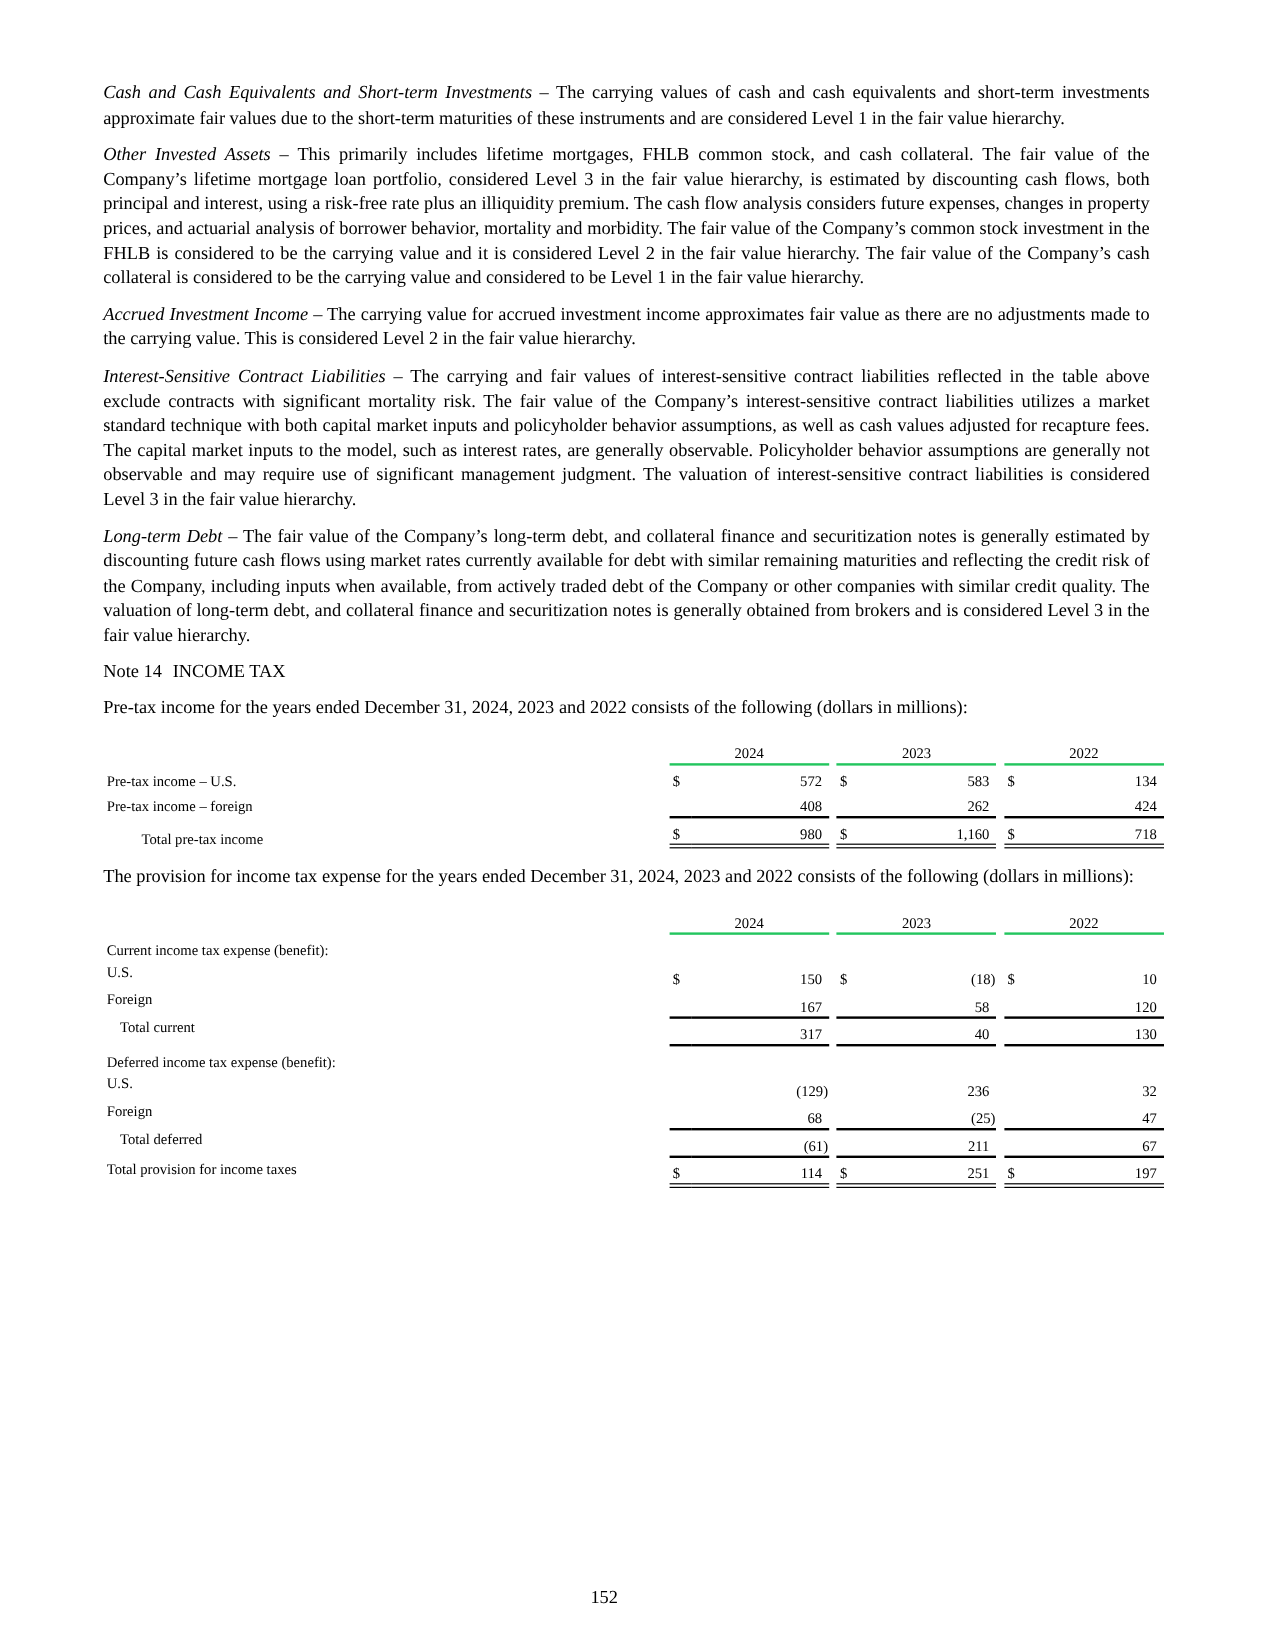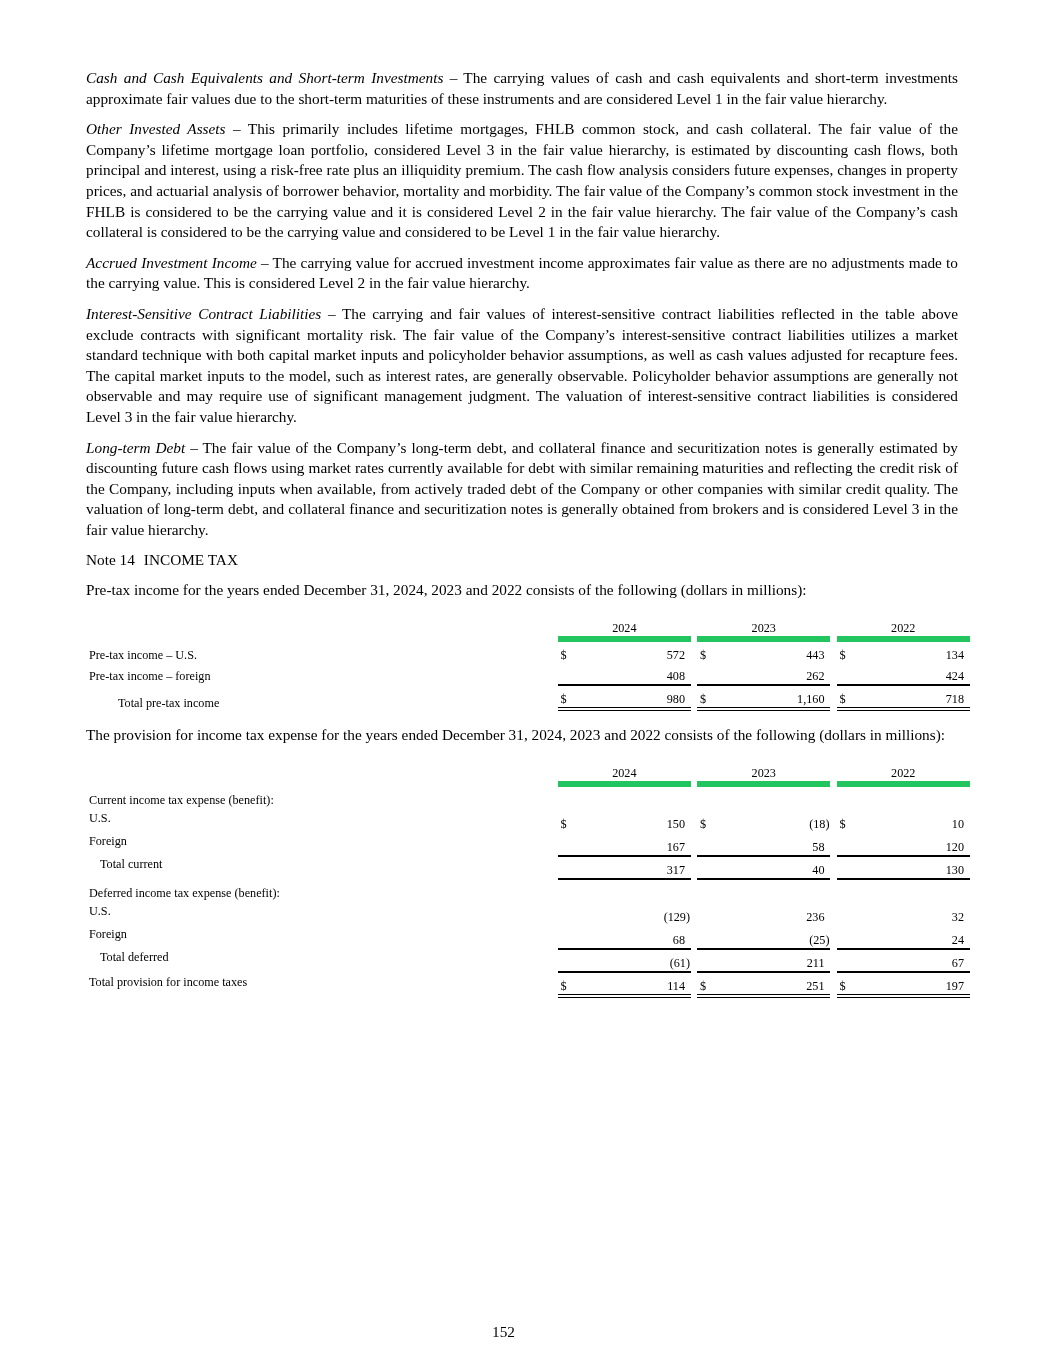--- a/index.html
+++ b/index.html
@@ -17,21 +17,21 @@
   .note-heading .num { margin-right: 9px; }
   table.fin {
     border-collapse: separate; border-spacing: 0;
     font-size: 12.2px; width: 884px; table-layout: fixed;
   }
   table.fin td { padding: 0; height: 21px; vertical-align: bottom; white-space: nowrap; }
   col.lbl { width: 470px; }
   col.dol { width: 18px; }
   col.val { width: 115px; }
   col.gap { width: 6px; }
-  td.yr { text-align: center; border-bottom: 6px solid #22c55e; padding-bottom: 1px; }
+  td.yr { text-align: center; border-bottom: 2px solid #22c55e; padding-bottom: 1px; }
   td.num { text-align: right; padding-right: 6px !important; }
   td.num.paren { padding-right: 1px !important; }
   td.dsign { text-align: left; padding-left: 3px !important; }
   .top-rule { border-top: 2px solid #000; }
   .dbl-rule { border-bottom: 4px double #000; }
   .indent1 { padding-left: 14px !important; }
   .indent2 { padding-left: 32px !important; }
   .page-number {
     position: absolute; left: 0; width: 1007px; top: 1323px;
     text-align: center; font-size: 15.3px;
@@ -76,21 +76,21 @@
       <td class="yr" colspan="2">2023</td>
       <td></td>
       <td class="yr" colspan="2">2022</td>
     </tr>
     <tr>
       <td class="indent0" style="padding-left:3px;">Pre-tax income – U.S.</td>
       <td class="dsign">$</td>
       <td class="num">572</td>
       <td></td>
       <td class="dsign">$</td>
-      <td class="num">443</td>
+      <td class="num">583</td>
       <td></td>
       <td class="dsign">$</td>
       <td class="num">134</td>
     </tr>
     <tr>
       <td style="padding-left:3px;">Pre-tax income – foreign</td>
       <td></td>
       <td class="num">408</td>
       <td></td>
       <td></td>
@@ -190,21 +190,21 @@
     </tr>
     <tr>
       <td style="padding-left:3px; vertical-align:top; padding-top:2px;">Foreign</td>
       <td></td>
       <td class="num">68</td>
       <td></td>
       <td></td>
       <td class="num paren">(25)</td>
       <td></td>
       <td></td>
-      <td class="num">24</td>
+      <td class="num">47</td>
     </tr>
     <tr>
       <td class="indent1" style="vertical-align:top; padding-top:2px;">Total deferred</td>
       <td class="top-rule" style="border-bottom:2px solid #000;"></td>
       <td class="num paren top-rule" style="border-bottom:2px solid #000;">(61)</td>
       <td></td>
       <td class="top-rule" style="border-bottom:2px solid #000;"></td>
       <td class="num top-rule" style="border-bottom:2px solid #000;">211</td>
       <td></td>
       <td class="top-rule" style="border-bottom:2px solid #000;"></td>

